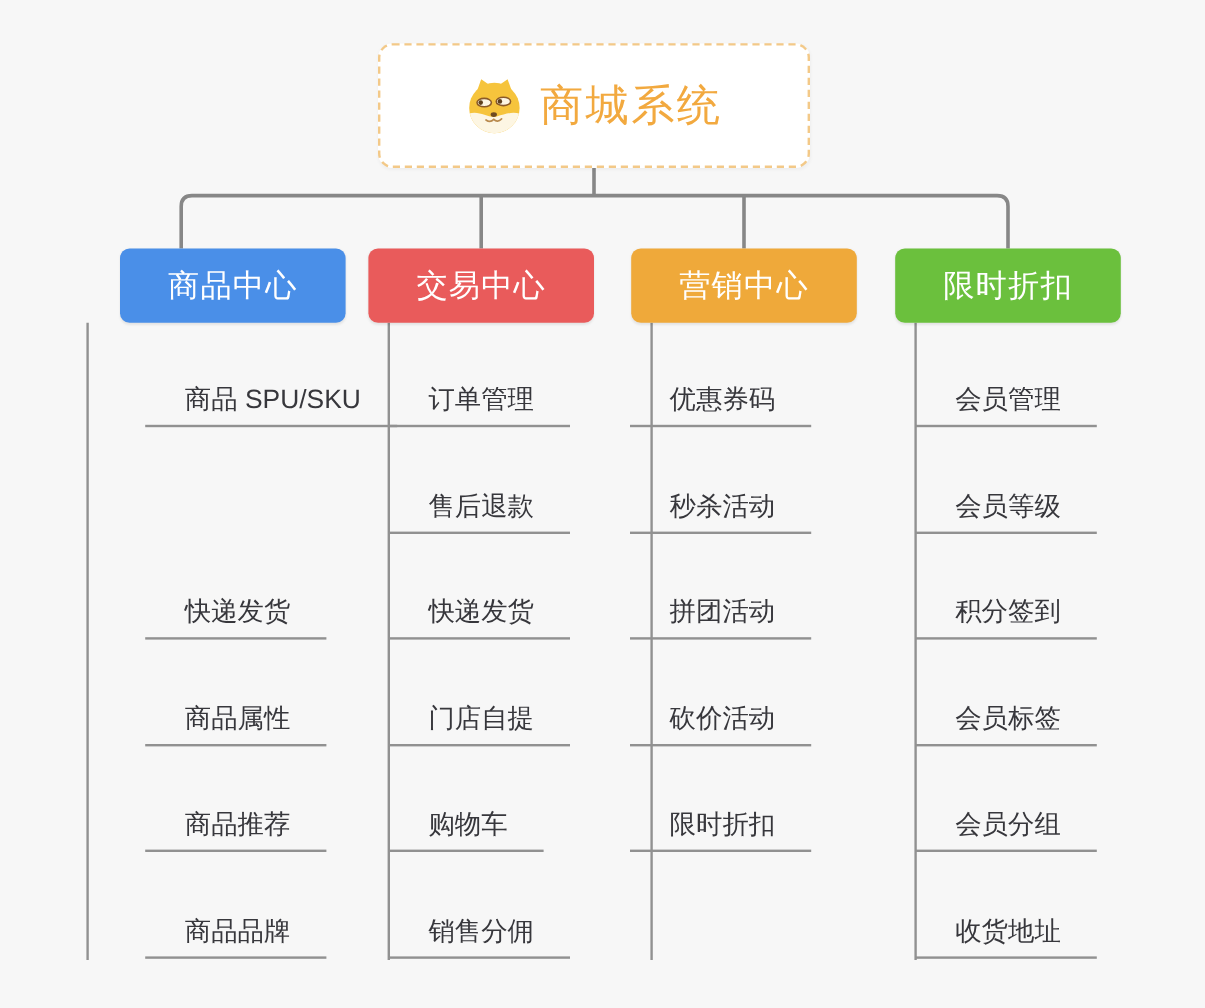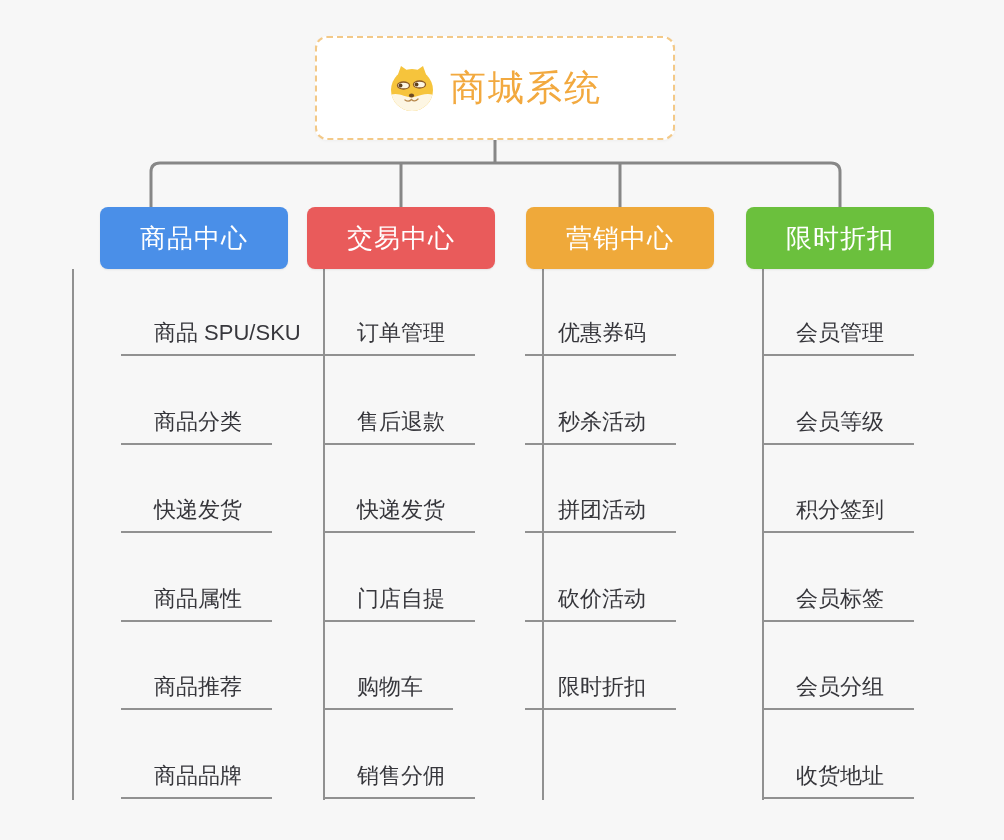--- a/index.html
+++ b/index.html
@@ -88,21 +88,20 @@
       <span>交易中心</span>
     </div>
   <div class="branch b2" style="background: rgb(239, 169, 58);">
       <span>营销中心</span>
     </div>
   <div class="branch b3" style="background: rgb(107, 192, 61);">
       <span>限时折扣</span>
     </div>
 
   <div class="leaf c0 r0">商品 SPU/SKU</div>
-  <div class="leaf c0 r1">商品分类</div>
   <div class="leaf c0 r2">快递发货</div>
   <div class="leaf c0 r3">商品属性</div>
   <div class="leaf c0 r4">商品推荐</div>
   <div class="leaf c0 r5">商品品牌</div>
 
   <div class="leaf c1 r0">订单管理</div>
   <div class="leaf c1 r1">售后退款</div>
   <div class="leaf c1 r2">快递发货</div>
   <div class="leaf c1 r3">门店自提</div>
   <div class="leaf c1 r4">购物车</div>

